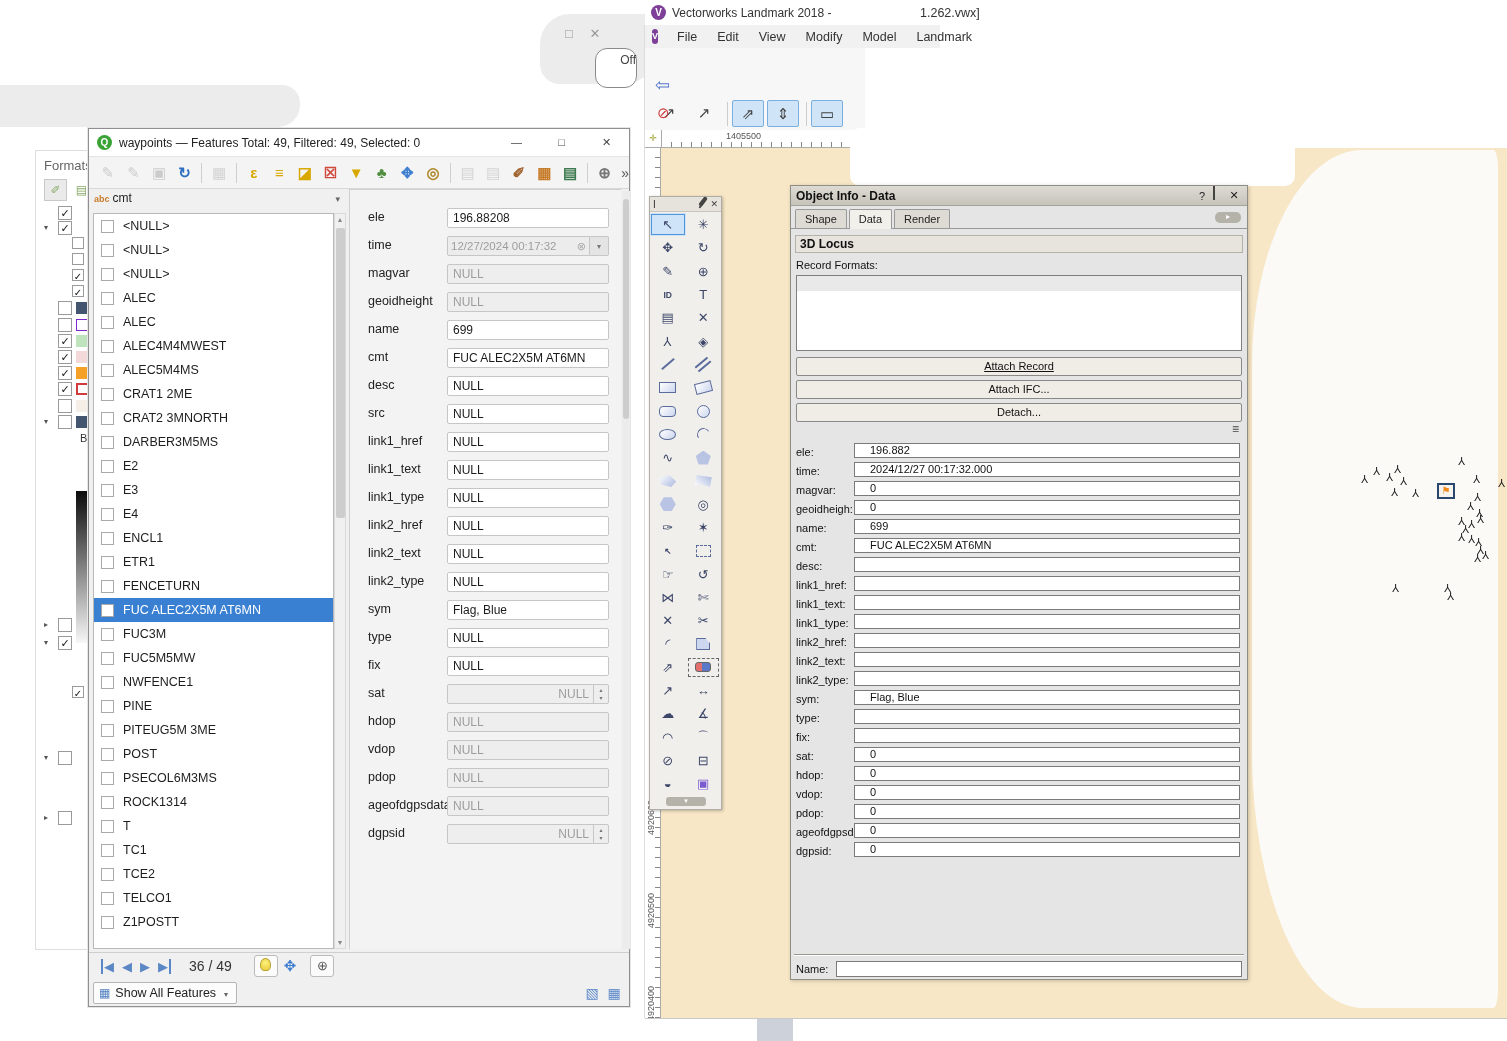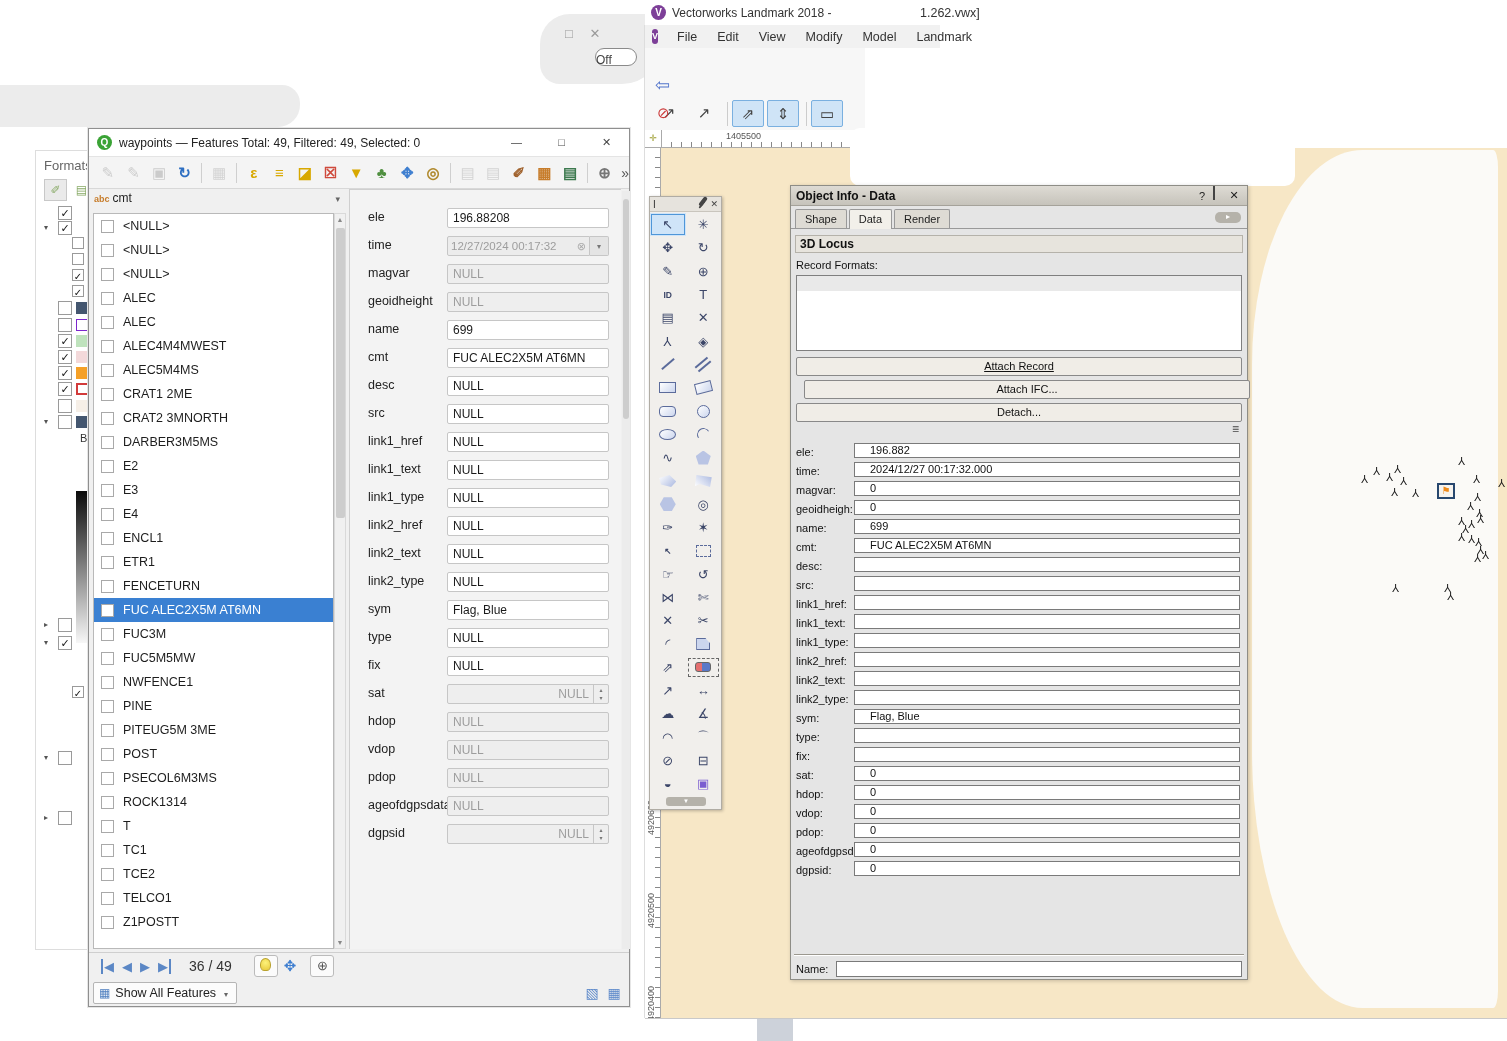--- a/index.html
+++ b/index.html
@@ -3,21 +3,21 @@
 <meta charset="utf-8">
 <style>
   *{box-sizing:border-box;margin:0;padding:0}
   body{font-family:"Liberation Sans",sans-serif;background:#fff}
   #stage{position:relative;width:1507px;height:1041px;background:#fff;overflow:hidden}
   .abs{position:absolute}
   .flex{display:flex;align-items:center}
 
   
   .blob{position:absolute;background:#ececec}
-  .offpill{position:absolute;left:595px;top:48px;width:42px;height:18px;border:1px solid #8a8a8a;border-radius:12px;background:#fff;font-size:12px;color:#444;text-align:left;line-height:22px}
+  .offpill{position:absolute;left:595px;top:48px;width:42px;height:40px;border:1px solid #8a8a8a;border-radius:12px;background:#fff;font-size:12px;color:#444;text-align:right;line-height:22px}
   .fragbtn{font-size:13px;color:#9a9a9a;width:26px;text-align:center}
 
   
   #layers{position:absolute;left:35px;top:150px;width:54px;height:800px;background:#fff;border:1px solid #ddd;border-right:none}
   #layers .ttl{position:absolute;left:8px;top:7px;font-size:13px;color:#666}
   .ltb{position:absolute;width:23px;height:22px;border:1px solid #c8c8c8;background:#eaeaea;text-align:center;line-height:20px;font-size:12px;color:#8a6}
   .lrowf{position:absolute;height:14px;width:60px}
   .lex{position:absolute;left:8px;top:2px;font-size:8px;color:#555}
   .lcbx{position:absolute;left:22px;top:0;width:14px;height:14px;border:1px solid #9a9a9a;background:#fff;font-size:11px;line-height:13px;text-align:center;color:#111}
   .lcbx.sm{left:36px;width:12px;height:12px;font-size:10px}
@@ -512,21 +512,21 @@
         <span class="oitab">Render</span>
         <span id="oipill">▸</span>
     </div>
     <div id="oihead">3D Locus</div>
     <div id="oirf">Record Formats:</div>
     <div id="oilist">
       <div class="selrow"></div>
     </div>
     <div id="oibtns">
         <div class="oibtn" style="top: 171px; text-decoration: underline;">Attach Record</div>
-        <div class="oibtn" style="top: 194px; margin-left: 8px;">Attach IFC...</div>
+        <div class="oibtn" style="top: 194px;">Attach IFC...</div>
         <div class="oibtn" style="top: 217px;">Detach...</div>
       </div>
     <div id="oimenu">≡</div>
     <div id="oifields">
         <div class="oirow">
           <span class="oilab">ele:</span>
           <span class="oiinp">196.882</span>
         </div>
         <div class="oirow">
           <span class="oilab">time:</span>
@@ -543,24 +543,20 @@
         <div class="oirow">
           <span class="oilab">name:</span>
           <span class="oiinp">699</span>
         </div>
         <div class="oirow">
           <span class="oilab">cmt:</span>
           <span class="oiinp">FUC ALEC2X5M AT6MN</span>
         </div>
         <div class="oirow">
           <span class="oilab">desc:</span>
-          <span class="oiinp"></span>
-        </div>
-        <div class="oirow">
-          <span class="oilab">src:</span>
           <span class="oiinp"></span>
         </div>
         <div class="oirow">
           <span class="oilab">link1_href:</span>
           <span class="oiinp"></span>
         </div>
         <div class="oirow">
           <span class="oilab">link1_text:</span>
           <span class="oiinp"></span>
         </div>

